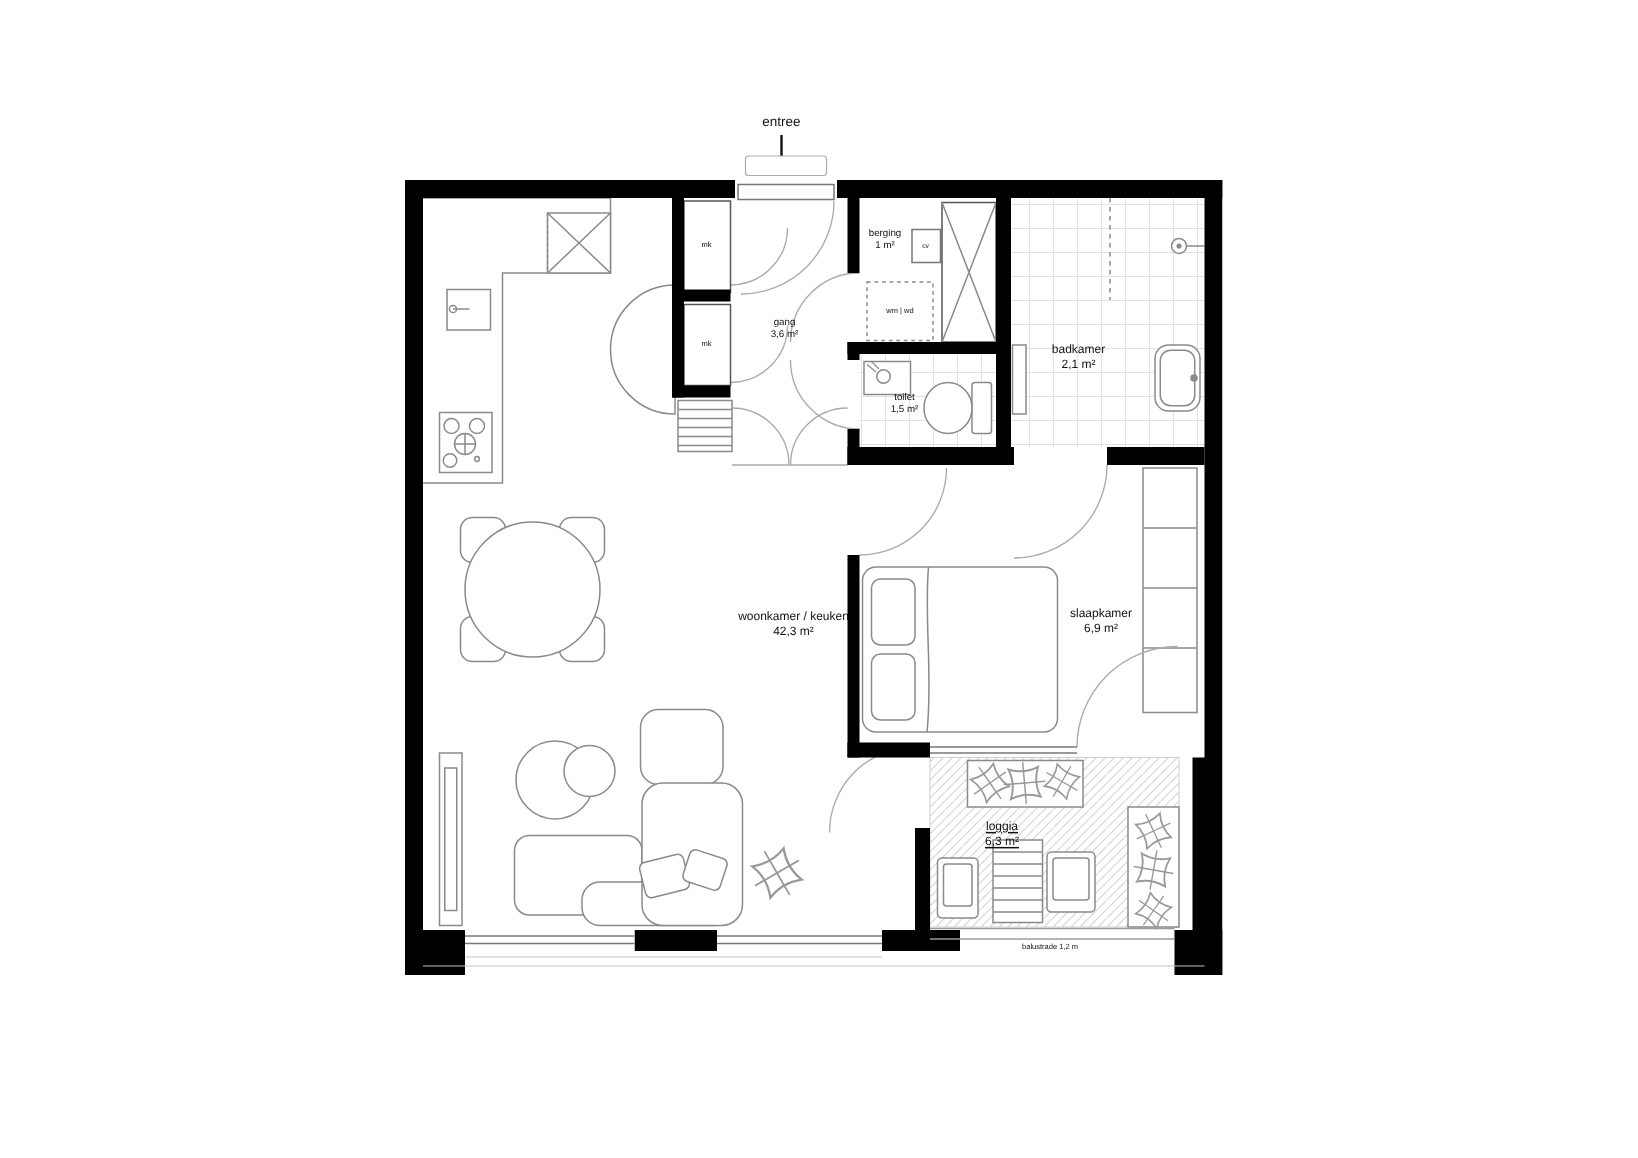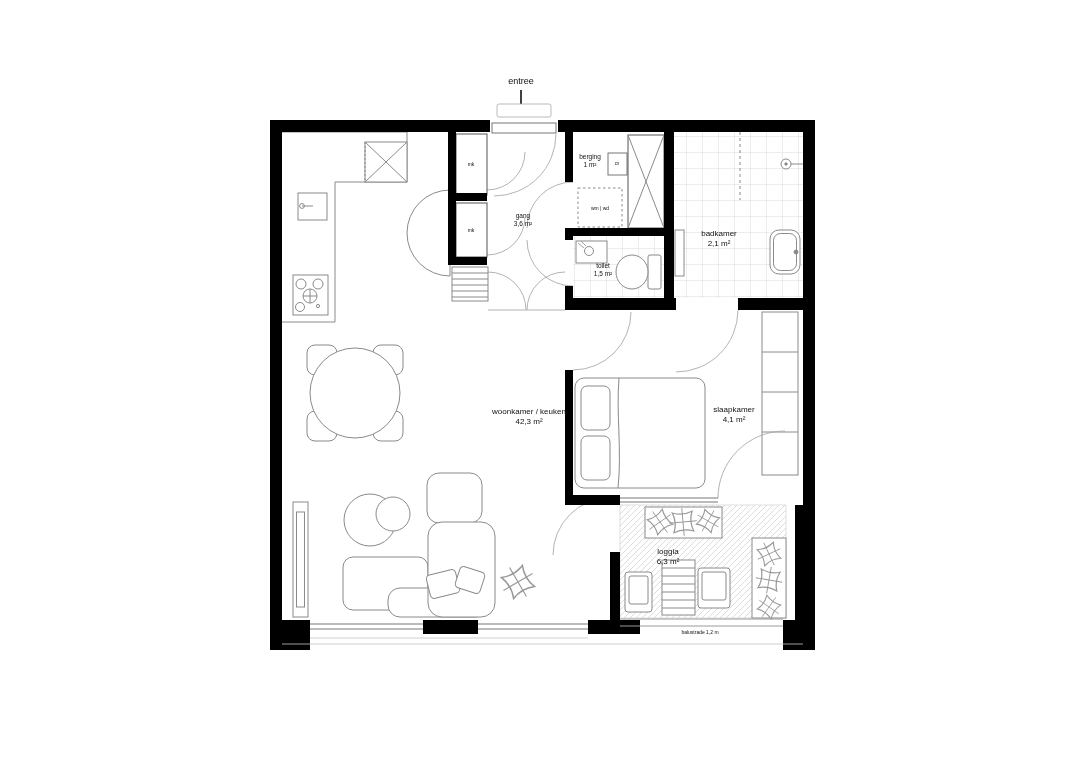--- a/index.html
+++ b/index.html
@@ -220,39 +220,39 @@
         </g>
       </g>
     </svg>
 
     <div class="lbl" style="left:215px;top:317px;margin-left:44px;">
       <div>woonkamer / keuken</div>
       <div>42,3 m²</div>
     </div>
     <div class="lbl" style="left:464px;top:297px;margin-top:18px;">
       <div>slaapkamer</div>
-      <div>4,1 m²</div>
+      <div>6,9 m²</div>
     </div>
     <div class="lbl" style="left:449px;top:139px;">
       <div>badkamer</div>
       <div>2,1 m²</div>
     </div>
     <div class="lbl lbl-sm" style="left:253px;top:120px;">
       <div>gang</div>
       <div>3,6 m²</div>
     </div>
     <div class="lbl lbl-sm" style="left:320px;top:61px;">
       <div>berging</div>
       <div>1 m²</div>
     </div>
     <div class="lbl lbl-sm" style="left:333px;top:170px;">
       <div>toilet</div>
       <div>1,5 m²</div>
     </div>
-    <div class="lbl" style="left:398px;top:457px;">
+    <div class="lbl" style="left:398px;top:457px;text-decoration:underline;">
       <div>loggia</div>
       <div>6,3 m²</div>
     </div>
 
     <div class="lbl lbl-xs" style="left:330px;top:108px;">wm | wd</div>
     <div class="lbl lbl-xs" style="left:201px;top:64px;">mk</div>
     <div class="lbl lbl-xs" style="left:201px;top:130px;">mk</div>
     <div class="lbl lbl-xxs" style="left:347px;top:64px;">cv</div>
     <div class="lbl lbl-xs" style="left:430px;top:532px;">balustrade 1,2 m</div>
   </div>

